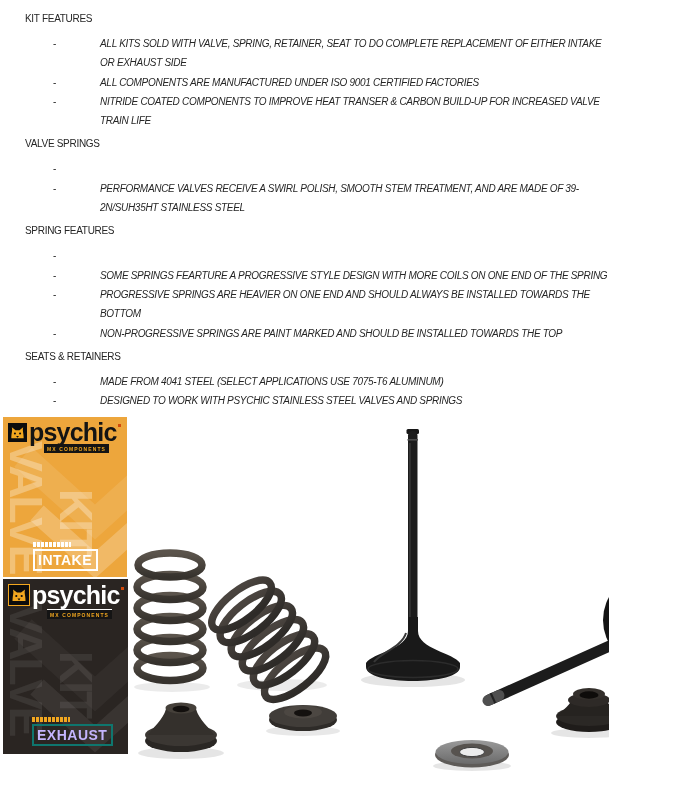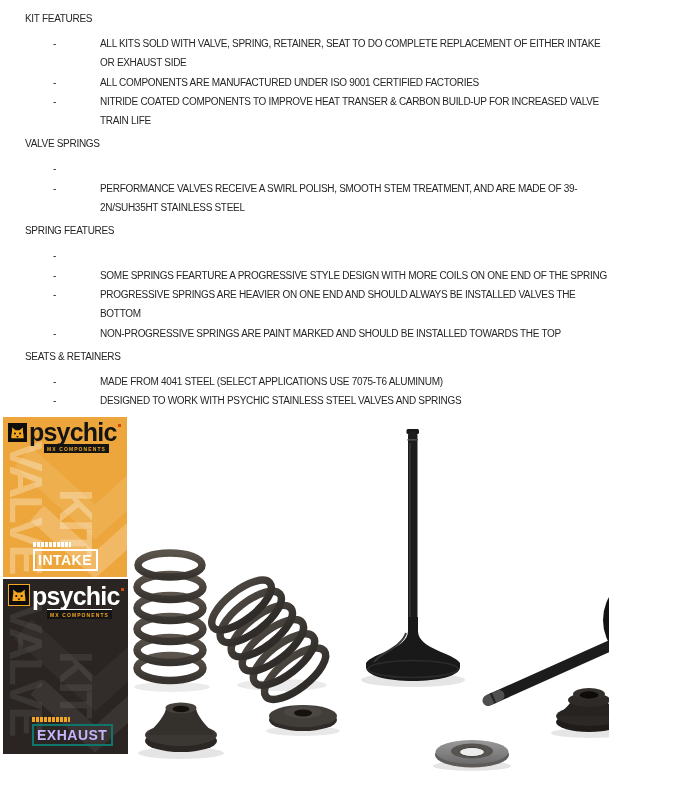--- a/index.html
+++ b/index.html
@@ -11,41 +11,41 @@
   
   .doc { padding:9px 0 0 25px; }
   .section { margin:0 0 4px 0; }
   .section-heading {
     font-size:10px; letter-spacing:-0.3px; line-height:19px;
     font-weight:400; color:#262626; margin:0 0 6px 0;
   }
   .bullets { list-style:none; margin:0; padding:0; }
   .bullet { display:flex; font-size:10px; letter-spacing:-0.3px; line-height:19.3px; color:#262626; }
   .dash { flex:none; margin-left:28px; width:47px; }
-  .btext { width:565px; }
+  .btext { width:565px;font-style:italic; }
 
   
   .image-area { position:relative; width:693px; height:378px; margin-top:7px; }
 
   .box { position:absolute; overflow:hidden; }
   .intake-box  { left:3px; top:0;     width:124px; height:160px; background:#EDA63C; }
   .exhaust-box { left:3px; top:162px; width:125px; height:175px; background:#2A2522; }
 
   .chev { position:absolute; left:0; top:0; }
 
   .wm {
     position:absolute; writing-mode:vertical-rl;
     font-weight:800; font-size:46px; line-height:1; letter-spacing:-3px;
   }
   .intake-box  .wm { color:rgba(255,255,255,0.30); }
   .exhaust-box .wm { color:rgba(255,255,255,0.08); }
   .wm-valve { top:24px; left:0; }
   .wm-kit   { top:72px; left:50px; }
 
-  .brandrow { position:absolute; top:5px; left:5px; display:flex; align-items:flex-end; }
+  .brandrow { position:absolute; top:5px; left:5px; display:flex; align-items:center; }
   .catbox { width:19px; height:19px; flex:none; margin-right:2px; }
   .exhaust-box .catbox { width:20px; height:20px; border:1px solid #F2A71F; }
   .wordmark { font-size:25px; font-weight:800; letter-spacing:-0.8px; line-height:20px; white-space:nowrap; }
   .intake-box  .wordmark { color:#141414; }
   .exhaust-box .wordmark { color:#ffffff; }
   .tm-dot { display:inline-block; width:3px; height:3px; background:#D1490A; vertical-align:top; margin:2px 0 0 1px; }
 
   .mxbar {
     position:absolute; background:#141414; color:#F2A71F;
     font-size:5px; font-weight:700; letter-spacing:1.1px;
@@ -112,21 +112,21 @@
       <ul class="bullets">
         <li class="bullet">
           <span class="dash">-</span>
         </li>
         <li class="bullet">
           <span class="dash">-</span>
           <span class="btext">SOME SPRINGS FEARTURE A PROGRESSIVE STYLE DESIGN WITH MORE COILS ON ONE END OF THE SPRING</span>
         </li>
         <li class="bullet">
           <span class="dash">-</span>
-          <span class="btext">PROGRESSIVE SPRINGS ARE HEAVIER ON ONE END AND SHOULD ALWAYS BE INSTALLED VALVES THE BOTTOM</span>
+          <span class="btext">PROGRESSIVE SPRINGS ARE HEAVIER ON ONE END AND SHOULD ALWAYS BE INSTALLED TOWARDS THE BOTTOM</span>
         </li>
         <li class="bullet">
           <span class="dash">-</span>
           <span class="btext">NON-PROGRESSIVE SPRINGS ARE PAINT MARKED AND SHOULD BE INSTALLED TOWARDS THE TOP</span>
         </li>
       </ul>
     </div>
 
     <div class="section">
       <p class="section-heading">SEATS &amp; RETAINERS</p>

